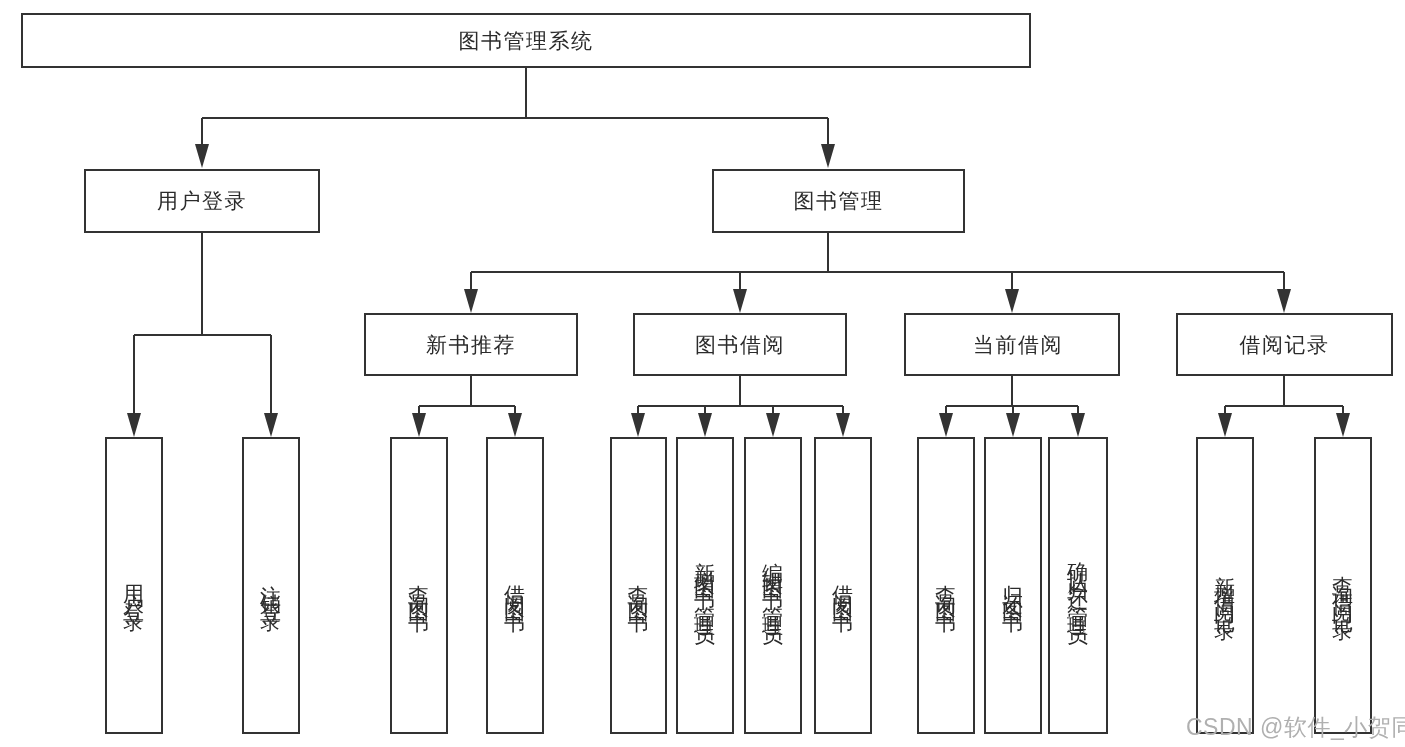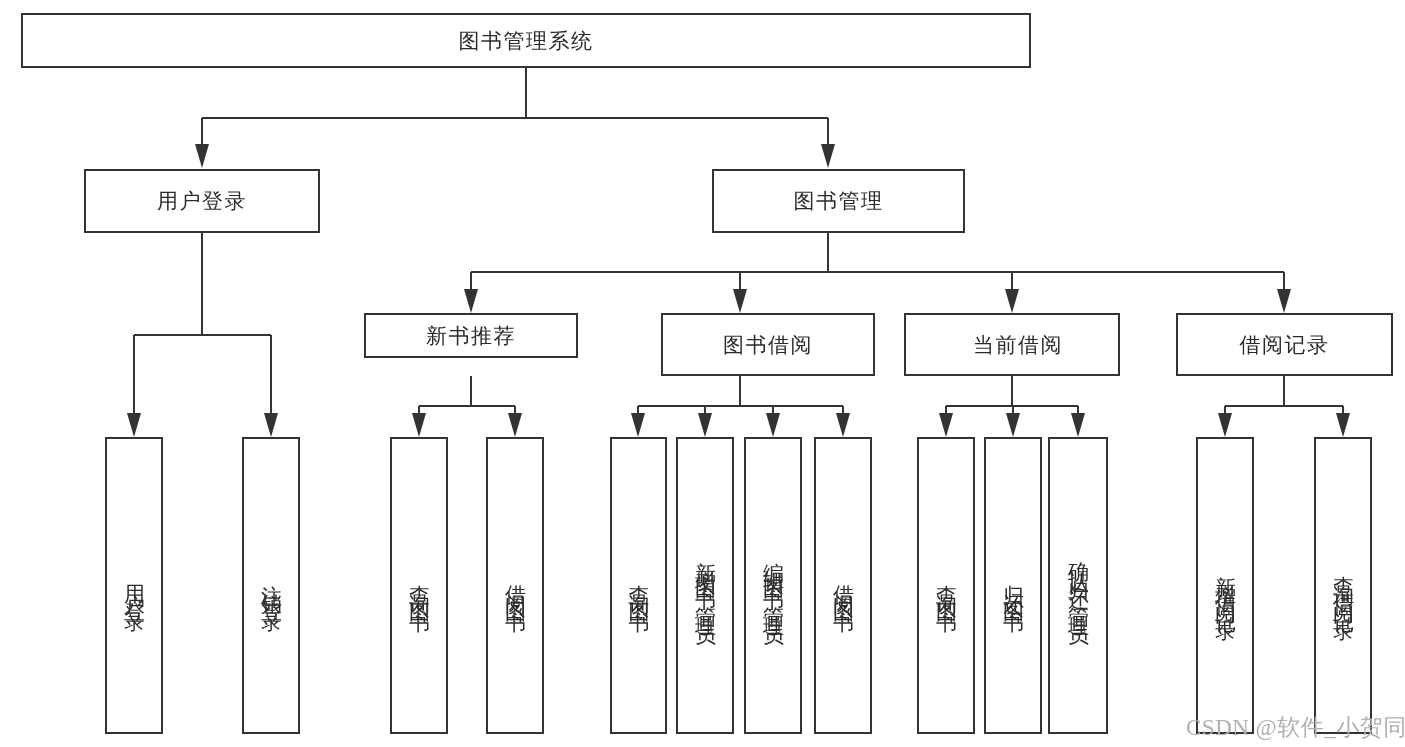--- a/index.html
+++ b/index.html
@@ -1,18 +1,18 @@
 <!DOCTYPE html>
 <html><head>
 <meta charset="utf-8">
 <style>
   html,body { margin:0; padding:0; background:#ffffff; }
   .stage {
     position:relative; width:1405px; height:747px; background:#ffffff;
-    font-family:Liberation Serif, serif; color:#2b2b2b;
+    font-family:Liberation Sans, sans-serif; color:#2b2b2b;
     overflow:hidden;
   }
   .connectors { position:absolute; left:0; top:0; pointer-events:none; }
   .box {
     position:absolute; box-sizing:border-box;
     border:2px solid #333333; background:#ffffff;
     display:flex; align-items:center; justify-content:center;
     z-index:2;
   }
   .hbox { font-size:21px; letter-spacing:1.5px; }
@@ -93,24 +93,24 @@
     <span>图书管理系统</span>
   </div>
 
   <div class="box hbox" style="left:84px; top:169px; width:236px; height:64px;">
     <span>用户登录</span>
   </div>
   <div class="box hbox" style="left:712px; top:169px; width:253px; height:64px;">
     <span>图书管理</span>
   </div>
 
-  <div class="box hbox" style="left:364px; top:313px; width:214px; height:45px;">
+  <div class="box hbox" style="left:364px; top:313px; width:214px; height:63px;">
     <span>新书推荐</span>
   </div>
-  <div class="box hbox" style="left:633px; top:313px; width:214px; height:63px;margin-left:28px;">
+  <div class="box hbox" style="left:633px; top:313px; width:214px; height:63px;">
     <span>图书借阅</span>
   </div>
   <div class="box hbox" style="left:904px; top:313px; width:216px; height:63px;padding-left:12px;">
     <span>当前借阅</span>
   </div>
   <div class="box hbox" style="left:1176px; top:313px; width:217px; height:63px;">
     <span>借阅记录</span>
   </div>
 
   <div class="box" style="left:105px; top:437px; width:58px; height:297px;">

